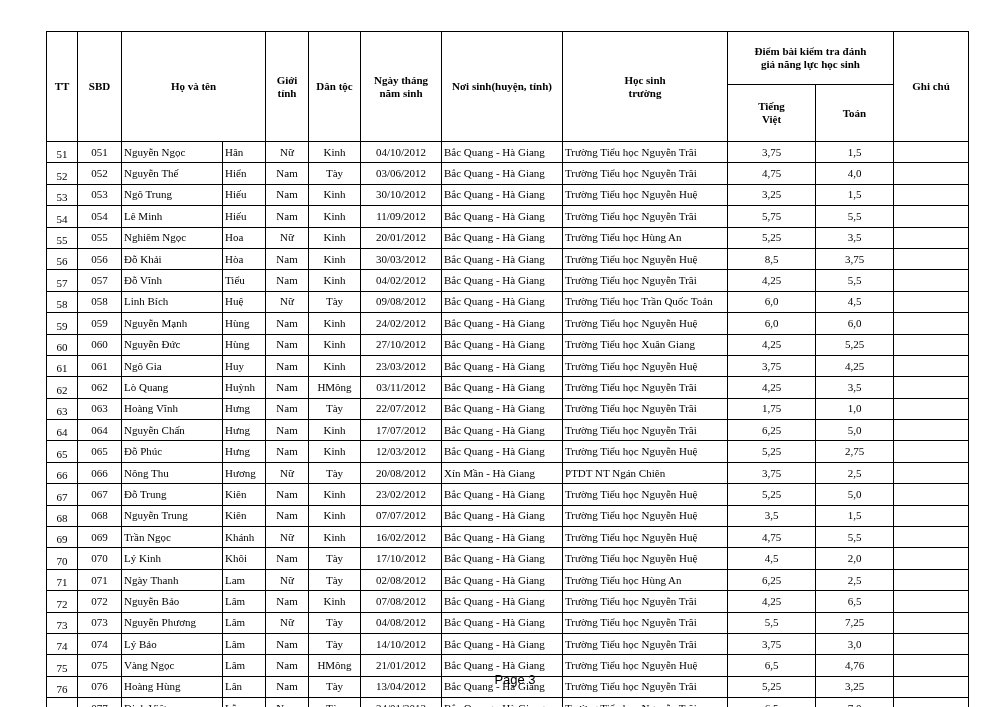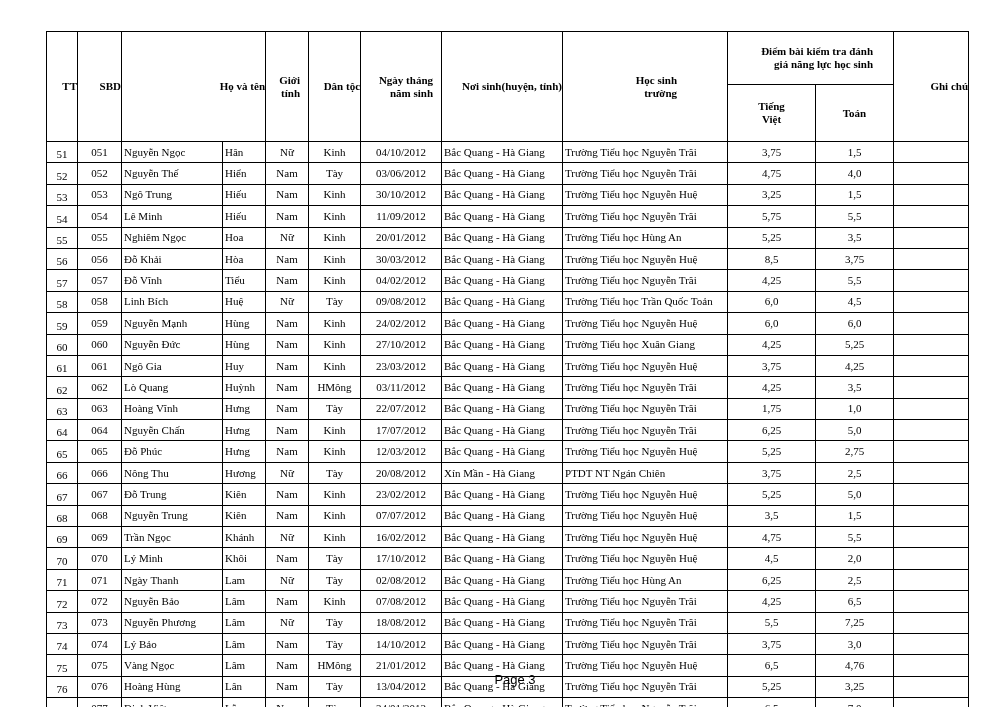--- a/index.html
+++ b/index.html
@@ -3,21 +3,21 @@
 <meta charset="utf-8">
 <style>
   html, body { margin: 0; padding: 0; background: #ffffff; }
   body { width: 1000px; height: 707px; position: relative; overflow: hidden;
          font-family: "Liberation Serif", "DejaVu Serif", serif; color: #000; }
   table.sheet { position: absolute; left: 46px; top: 31px; border-collapse: collapse;
                 table-layout: fixed; width: 922px; }
   table.sheet td, table.sheet th { border: 1px solid #000; padding: 0; font-size: 11px;
                 line-height: 13px; overflow: hidden; white-space: nowrap; }
   table.sheet th { font-weight: bold; text-align: center; vertical-align: middle; font-size: 11px; }
-  table.sheet thead tr.h1 th { height: 52px; text-align: right; }
+  table.sheet thead tr.h1 th { height: 52px; }
   table.sheet thead tr.h2 th { height: 32px; }
   table.sheet tbody td { height: 19.4px; }
   .c { text-align: center; }
   .l { text-align: left; padding-left: 2px !important; }
   .tt { vertical-align: bottom; padding-bottom: 1px !important; }
   .wrap { white-space: normal !important; }
   .footer { position: absolute; left: 0; width: 1030px; top: 672px; text-align: center;
             font-family: "Liberation Sans", "DejaVu Sans", sans-serif; font-size: 13px; }
 </style>
 </head>
@@ -319,21 +319,21 @@
         <td class="c">16/02/2012</td>
         <td class="l">Bắc Quang - Hà Giang</td>
         <td class="l">Trường Tiểu học Nguyễn Huệ</td>
         <td class="c">4,75</td>
         <td class="c">5,5</td>
         <td class="c"></td>
       </tr>
       <tr>
         <td class="c tt">70</td>
         <td class="c">070</td>
-        <td class="l">Lý Minh</td>
+        <td class="l">Lý Kinh</td>
         <td class="l">Khôi</td>
         <td class="c">Nam</td>
         <td class="c">Tày</td>
         <td class="c">17/10/2012</td>
         <td class="l">Bắc Quang - Hà Giang</td>
         <td class="l">Trường Tiểu học Nguyễn Huệ</td>
         <td class="c">4,5</td>
         <td class="c">2,0</td>
         <td class="c"></td>
       </tr>
@@ -365,21 +365,21 @@
         <td class="c">6,5</td>
         <td class="c"></td>
       </tr>
       <tr>
         <td class="c tt">73</td>
         <td class="c">073</td>
         <td class="l">Nguyễn Phương</td>
         <td class="l">Lâm</td>
         <td class="c">Nữ</td>
         <td class="c">Tày</td>
-        <td class="c">18/08/2012</td>
+        <td class="c">04/08/2012</td>
         <td class="l">Bắc Quang - Hà Giang</td>
         <td class="l">Trường Tiểu học Nguyễn Trãi</td>
         <td class="c">5,5</td>
         <td class="c">7,25</td>
         <td class="c"></td>
       </tr>
       <tr>
         <td class="c tt">74</td>
         <td class="c">074</td>
         <td class="l">Lý Bảo</td>

